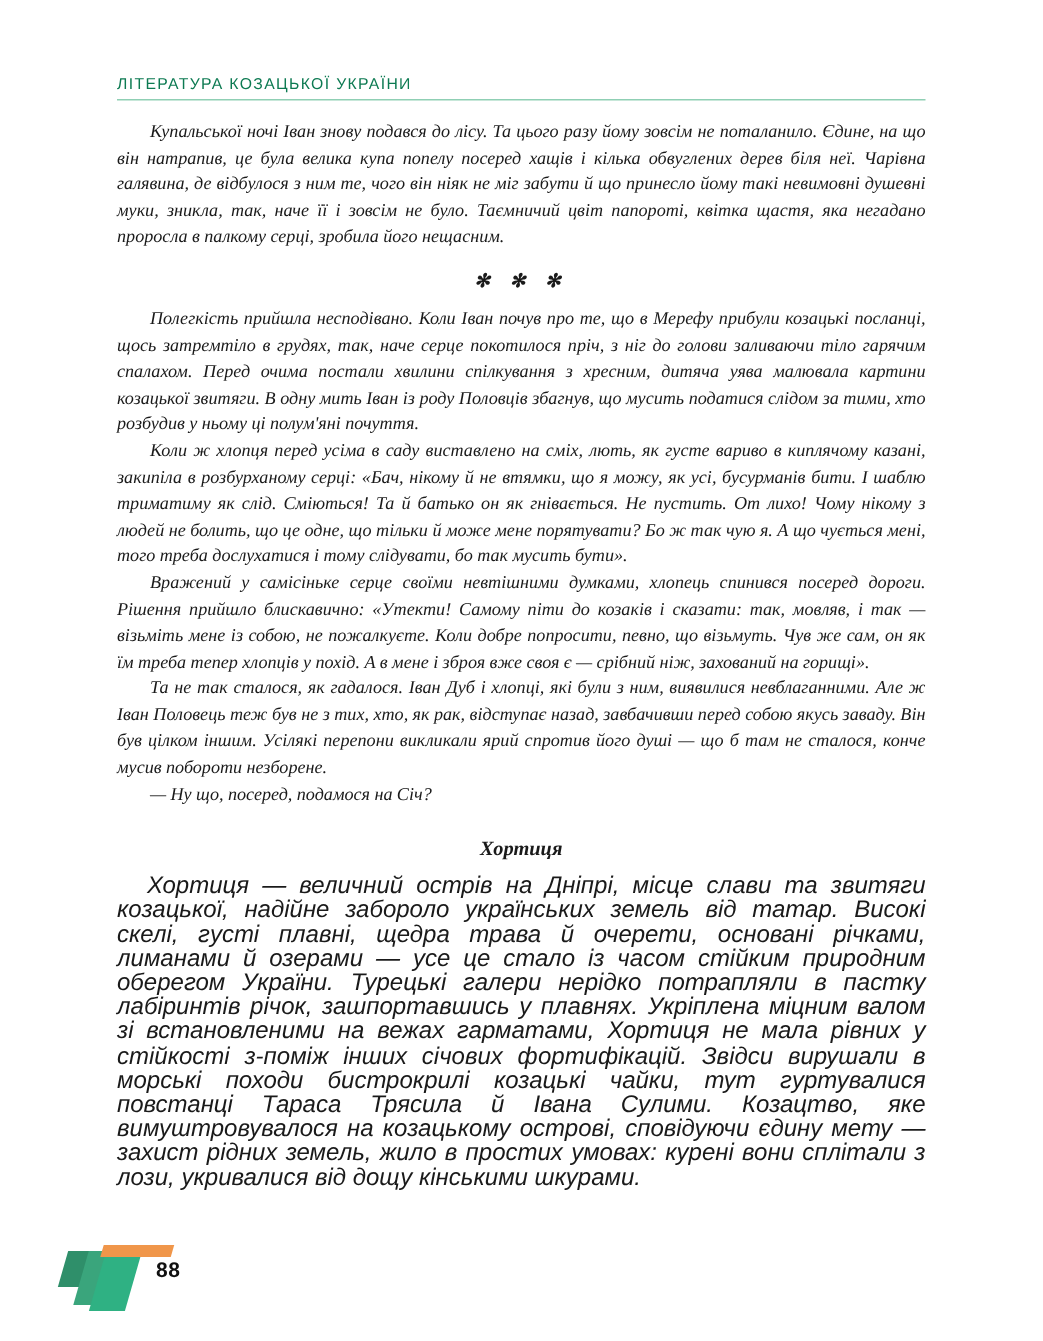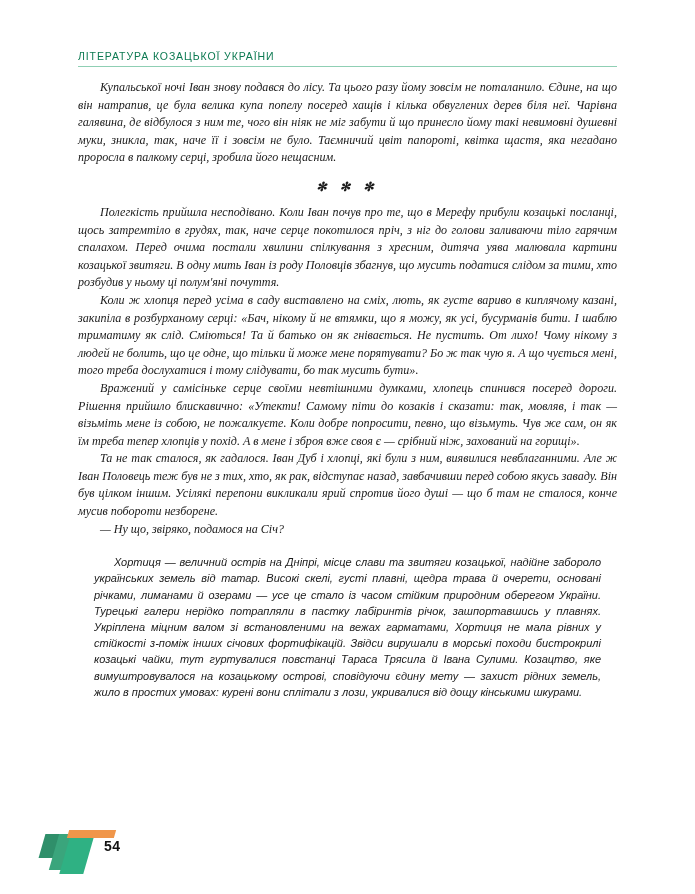--- a/index.html
+++ b/index.html
@@ -84,23 +84,23 @@
     margin: 19px 0 8px 0;
     text-align: center;
     font-size: 13.6px;
     font-weight: 700;
     line-height: 18px;
   }
 
   
   .info-block { margin-top: 2px; }
   p.info-par {
-    margin: 16px;
+    margin: 0;
     font-family: "Liberation Sans", "DejaVu Sans", sans-serif;
-    font-size: 11px;
+    font-size: 16px;
     line-height: 16.2px;
     text-align: justify;
     text-indent: 20px;
     hyphens: auto;
     -webkit-hyphens: auto;
     color: #1a1a1a;
   }
 
   
   .footer {
@@ -179,32 +179,33 @@
 
     <p class="body-par">Полегкість прийшла несподівано. Коли Іван почув про те, що в Мерефу прибули козацькі посланці, щось затремтіло в грудях, так, наче серце покотилося пріч, з ніг до голови заливаючи тіло гарячим спалахом. Перед очима постали хвилини спілкування з хресним, дитяча уява малювала картини козацької звитяги. В одну мить Іван із роду Половців збагнув, що мусить податися слідом за тими, хто розбудив у ньому ці полум'яні почуття.</p>
 
     <p class="body-par">Коли ж хлопця перед усіма в саду виставлено на сміх, лють, як густе вариво в киплячому казані, закипіла в розбурханому серці: «Бач, нікому й не втямки, що я можу, як усі, бусурманів бити. І шаблю триматиму як слід. Сміються! Та й батько он як гнівається. Не пустить. От лихо! Чому нікому з людей не болить, що це одне, що тільки й може мене порятувати? Бо ж так чую я. А що чується мені, того треба дослухатися і тому слідувати, бо так мусить бути».</p>
 
     <p class="body-par">Вражений у самісіньке серце своїми невтішними думками, хлопець спинився посеред дороги. Рішення прийшло блискавично: «Утекти! Самому піти до козаків і сказати: так, мовляв, і так — візьміть мене із собою, не пожалкуєте. Коли добре попросити, певно, що візьмуть. Чув же сам, он як їм треба тепер хлопців у похід. А в мене і зброя вже своя є — срібний ніж, захований на горищі».</p>
 
     <p class="body-par">Та не так сталося, як гадалося. Іван Дуб і хлопці, які були з ним, виявилися невблаганними. Але ж Іван Половець теж був не з тих, хто, як рак, відступає назад, завбачивши перед собою якусь заваду. Він був цілком іншим. Усілякі перепони викликали ярий спротив його душі — що б там не сталося, конче мусив побороти незборене.</p>
 
 
-    <p class="body-par">— Ну що, звіряко, подамося на Січ?</p>
-
+    <p class="body-par">— Ну що, посеред, подамося на Січ?</p>
+
+    <h2 class="sub-heading">Хортиця</h2>
 
     <div class="info-block">
       <p class="info-par">Хортиця — величний острів на Дніпрі, місце слави та звитяги козацької, надійне забороло українських земель від татар. Високі скелі, густі плавні, щедра трава й очерети, основані річками, лиманами й озерами — усе це стало із часом стійким природним оберегом України. Турецькі галери нерідко потрапляли в пастку лабіринтів річок, зашпортавшись у плавнях. Укріплена міцним валом зі встановленими на вежах гарматами, Хортиця не мала рівних у стійкості з-поміж інших січових фортифікацій. Звідси вирушали в морські походи бистрокрилі козацькі чайки, тут гуртувалися повстанці Тараса Трясила й Івана Сулими. Козацтво, яке вимуштровувалося на козацькому острові, сповідуючи єдину мету — захист рідних земель, жило в простих умовах: курені вони сплітали з лози, укривалися від дощу кінськими шкурами.</p>
     </div>
 
   </div>
 
   <div class="footer">
     <div class="logo">
       <span class="logo-shape logo-dark"></span>
       <span class="logo-shape logo-mid"></span>
       <span class="logo-shape logo-main"></span>
       <span class="logo-shape logo-bar"></span>
     </div>
-    <div class="page-number">54</div>
+    <div class="page-number">88</div>
   </div>
 
 </div>
 
 </body></html>

